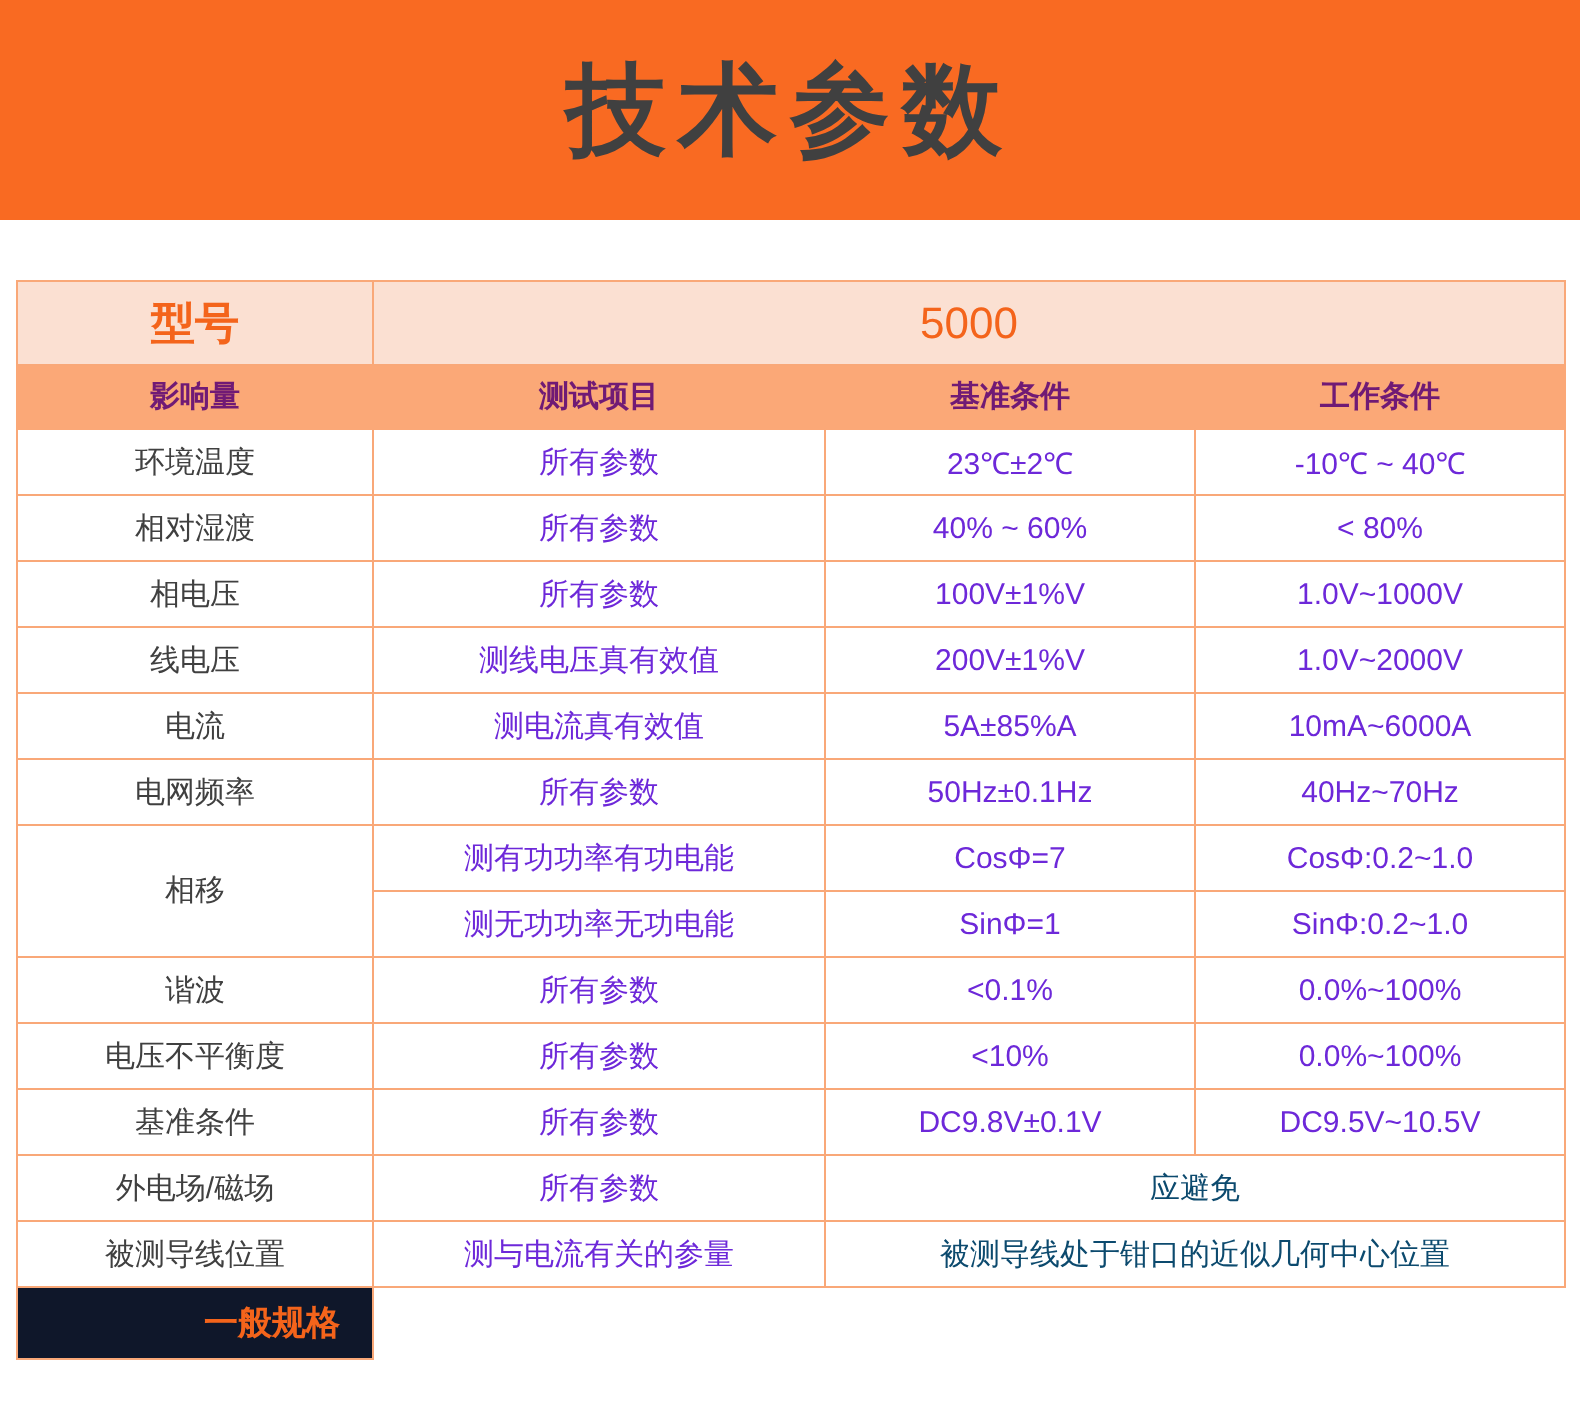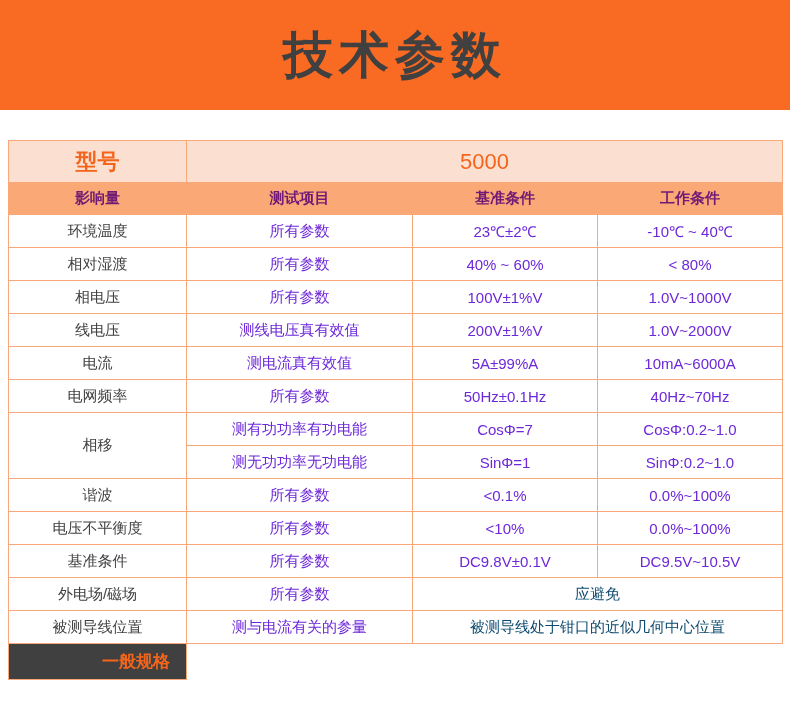--- a/index.html
+++ b/index.html
@@ -96,21 +96,21 @@
     color: #404040;
   }
   td.value-cell {
     color: #6d28d9;
   }
   td.wide-cell {
     color: #0c4a6e;
   }
   
   tr.section-row td {
-    background: #404040;
+    background: #0f172a;
     color: #f4641b;
     font-weight: bold;
     font-size: 17px;
     text-align: right;
     padding-right: 16px;
     height: 36px;
     border-color: #f9a878;
   }
   tr.section-row td.blank {
     background: #ffffff;
@@ -167,21 +167,21 @@
         </tr>
         <tr>
           <td class="label-cell">线电压</td>
           <td class="value-cell">测线电压真有效值</td>
           <td class="value-cell">200V±1%V</td>
           <td class="value-cell">1.0V~2000V</td>
         </tr>
         <tr>
           <td class="label-cell">电流</td>
           <td class="value-cell">测电流真有效值</td>
-          <td class="value-cell">5A±99%A</td>
+          <td class="value-cell">5A±85%A</td>
           <td class="value-cell">10mA~6000A</td>
         </tr>
         <tr>
           <td class="label-cell">电网频率</td>
           <td class="value-cell">所有参数</td>
           <td class="value-cell">50Hz±0.1Hz</td>
           <td class="value-cell">40Hz~70Hz</td>
         </tr>
 
         <tr>

